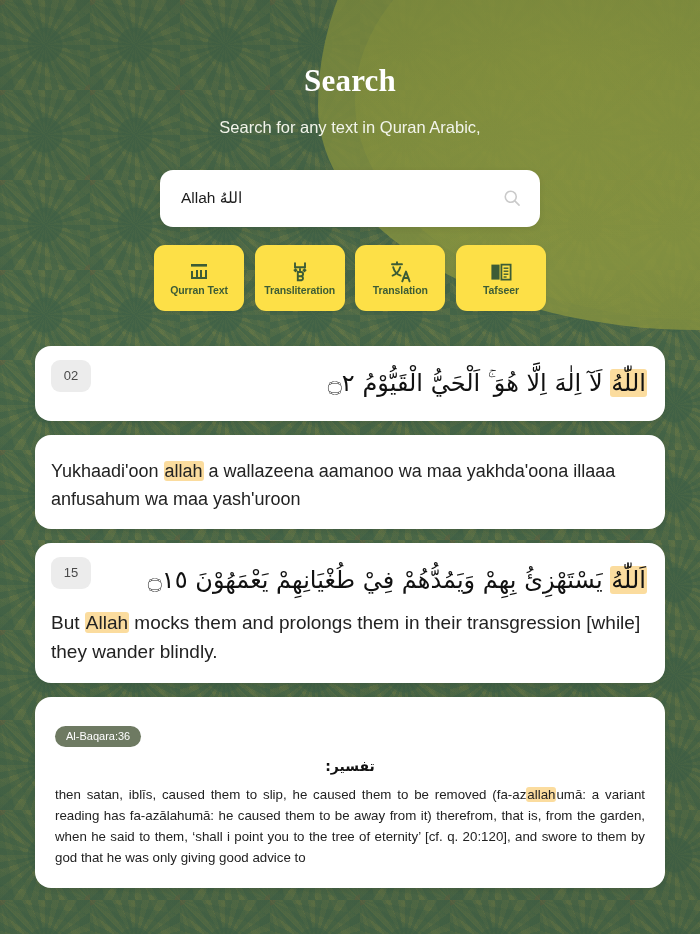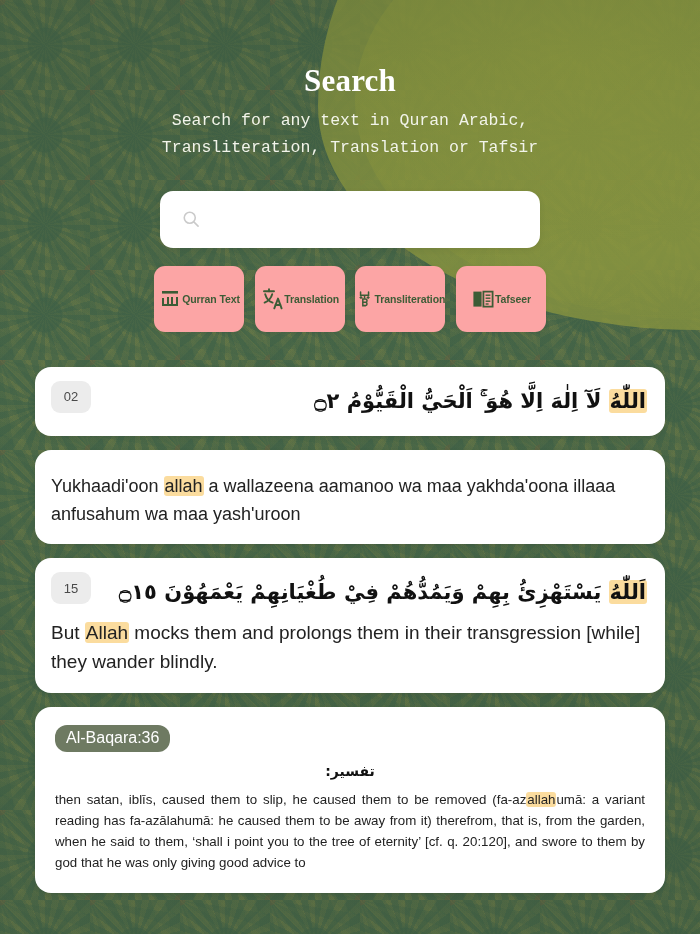--- a/index.html
+++ b/index.html
@@ -82,26 +82,25 @@
   }
   .page-title {
     font-family: "Liberation Serif", serif;
     font-weight: bold;
     font-size: 31px;
     color: #ffffff;
     letter-spacing: 0.2px;
     line-height: 1.1;
   }
   .page-subtitle {
-    margin-top: 10px;
+    margin-top: 16px;
     font-size: 16.5px;
     color: #f2f4ea;
     line-height: 1.62;
     font-weight: 400;
-    font-family: Liberation Mono, monospace;
   }
 
   
   .search-wrap {
     position: relative;
     z-index: 5;
     margin: 29px auto 0 auto;
     width: 380px;
     height: 57px;
     background: #ffffff;
@@ -127,24 +126,24 @@
     position: relative;
     z-index: 5;
     margin: 18px auto 0 auto;
     width: 392px;
     display: flex;
     justify-content: space-between;
   }
   .tab {
     width: 90px;
     height: 66px;
-    background: #fca5a5;
+    background: #fde047;
     border-radius: 11px;
     display: flex;
-    flex-direction: row;
+    flex-direction: column;
     align-items: center;
     justify-content: center;
     cursor: pointer;
     box-shadow: 0 1px 4px rgba(0,0,0,0.06);
   }
   .tab-icon { width: 24px; height: 24px; display: block; }
   .tab-label {
     font-size: 10.5px;
     font-weight: bold;
     color: #3c5c36;
@@ -183,25 +182,24 @@
     align-items: center;
     justify-content: center;
     font-size: 13px;
     color: #4a4a4a;
   }
   .arabic {
     flex: 1;
     text-align: right;
     direction: rtl;
     font-family: "DejaVu Sans", sans-serif;
-    font-size: 21px;
+    font-size: 24px;
     line-height: 1.85;
     color: #111111;
     padding-top: 1px;
-    font-weight: bold;
   }
   .hl {
     background: #FBDC9E;
     border-radius: 3px;
     padding: 0 1px;
   }
   .translit {
     margin-top: 9px;
     font-size: 18px;
     line-height: 1.52;
@@ -222,23 +220,24 @@
     box-shadow: 0 2px 5px rgba(0,0,0,0.07);
   }
   .tafsir-title {
     font-size: 16px;
     font-weight: bold;
     color: #1c1c1c;
     letter-spacing: -0.1px;
   }
   .tafsir-ref {
     display: inline-block;
+    margin-top: 11px;
     background: #6e7a62;
     color: #ffffff;
-    font-size: 16px;
+    font-size: 11px;
     border-radius: 12px;
     padding: 4px 11px 5px 11px;
   }
   .tafsir-label {
     margin-top: 11px;
     font-family: "DejaVu Sans", sans-serif;
     direction: rtl;
     text-align: center;
     font-size: 14px;
     font-weight: bold;
@@ -259,67 +258,67 @@
 
   <div class="bg-pattern"></div>
   <div class="olive-blob"></div>
   <div class="olive-blob2"></div>
   <div class="bg-shade"></div>
 
   <div class="header">
     <div class="page-title">Search</div>
     <div class="page-subtitle">
       <div>Search for any text in Quran Arabic,</div>
-      <div>Transliteration, Translation or Tafsir</div>
     </div>
   </div>
 
   <div class="search-wrap">
+    <input class="search-input" type="text" value="Allah اللهُ" style="">
     <svg class="search-icon" viewBox="0 0 24 24" fill="none" stroke="#b9b9b9" stroke-width="1.9" stroke-linecap="round">
       <circle cx="10.5" cy="10.5" r="6.6"></circle>
       <line x1="15.4" y1="15.4" x2="20.5" y2="20.5"></line>
     </svg>
   </div>
 
   <div class="tabs">
 
     <div class="tab">
       <svg class="tab-icon" viewBox="0 0 24 24" fill="none" stroke="#3c5c36" stroke-width="2">
         <line x1="4" y1="5.3" x2="20" y2="5.3" stroke-width="2.6"></line>
         <path d="M5 11 L5 18 L10 18 L10 10"></path>
         <path d="M10 18 L14 18 L14 10"></path>
         <path d="M14 18 L19 18 L19 10"></path>
       </svg>
       <div class="tab-label">Qurran Text</div>
+    </div>
+
+    <div class="tab">
+      <svg class="tab-icon" viewBox="0 0 24 24" fill="none" stroke="#3c5c36" stroke-width="1.9" stroke-linecap="round">
+        <path d="M7 3.2 L7 7.2 L17 7.2 L17 3.2"></path>
+        <path d="M7.5 9.2 L7.5 11.2 M6.5 10.2 L8.5 10.2"></path>
+        <path d="M16.5 9.2 L16.5 11.2 M15.5 10.2 L17.5 10.2"></path>
+        <path d="M12 9.0 L12 10.6"></path>
+        <path d="M9.8 12 L9.8 20.3 L13.4 20.3 A2.1 2.1 0 0 0 13.4 16.2 L9.8 16.2 L13.0 16.2 A2.1 2.1 0 0 0 13.0 12 Z"></path>
+      </svg>
+      <div class="tab-label">Transliteration</div>
     </div>
 
     <div class="tab">
       <svg class="tab-icon" viewBox="0 0 24 24" fill="none" stroke="#3c5c36" stroke-width="1.9" stroke-linecap="round" stroke-linejoin="round">
         <line x1="4" y1="4.3" x2="14" y2="4.3"></line>
         <line x1="9" y1="2.2" x2="9" y2="4.3"></line>
         <path d="M5.2 7.2 C6.6 12.2 9.6 14.6 12.6 15.6"></path>
         <path d="M12.2 7.2 C11.0 11.4 8.0 14.2 4.6 15.6"></path>
         <path d="M14.3 21.3 L18.0 11.6 L21.6 21.3"></path>
         <line x1="15.6" y1="18.0" x2="20.3" y2="18.0"></line>
       </svg>
       <div class="tab-label">Translation</div>
     </div>
 
     <div class="tab">
-      <svg class="tab-icon" viewBox="0 0 24 24" fill="none" stroke="#3c5c36" stroke-width="1.9" stroke-linecap="round">
-        <path d="M7 3.2 L7 7.2 L17 7.2 L17 3.2"></path>
-        <path d="M7.5 9.2 L7.5 11.2 M6.5 10.2 L8.5 10.2"></path>
-        <path d="M16.5 9.2 L16.5 11.2 M15.5 10.2 L17.5 10.2"></path>
-        <path d="M12 9.0 L12 10.6"></path>
-        <path d="M9.8 12 L9.8 20.3 L13.4 20.3 A2.1 2.1 0 0 0 13.4 16.2 L9.8 16.2 L13.0 16.2 A2.1 2.1 0 0 0 13.0 12 Z"></path>
-      </svg>
-      <div class="tab-label">Transliteration</div>
-    </div>
-
-    <div class="tab">
       <svg class="tab-icon" viewBox="0 0 24 24" fill="none">
         <path d="M2.4 4.6 L10.6 4.6 L10.6 19.6 L2.4 19.6 Z" fill="#3c5c36"></path>
         <path d="M12.4 4.6 L21.6 4.6 L21.6 19.6 L12.4 19.6 Z" fill="none" stroke="#3c5c36" stroke-width="1.8"></path>
         <line x1="14.6" y1="8.2" x2="19.4" y2="8.2" stroke="#3c5c36" stroke-width="1.4"></line>
         <line x1="14.6" y1="11.2" x2="19.4" y2="11.2" stroke="#3c5c36" stroke-width="1.4"></line>
         <line x1="14.6" y1="14.2" x2="19.4" y2="14.2" stroke="#3c5c36" stroke-width="1.4"></line>
         <line x1="14.6" y1="17.0" x2="17.6" y2="17.0" stroke="#3c5c36" stroke-width="1.4"></line>
       </svg>
       <div class="tab-label">Tafseer</div>
     </div>

